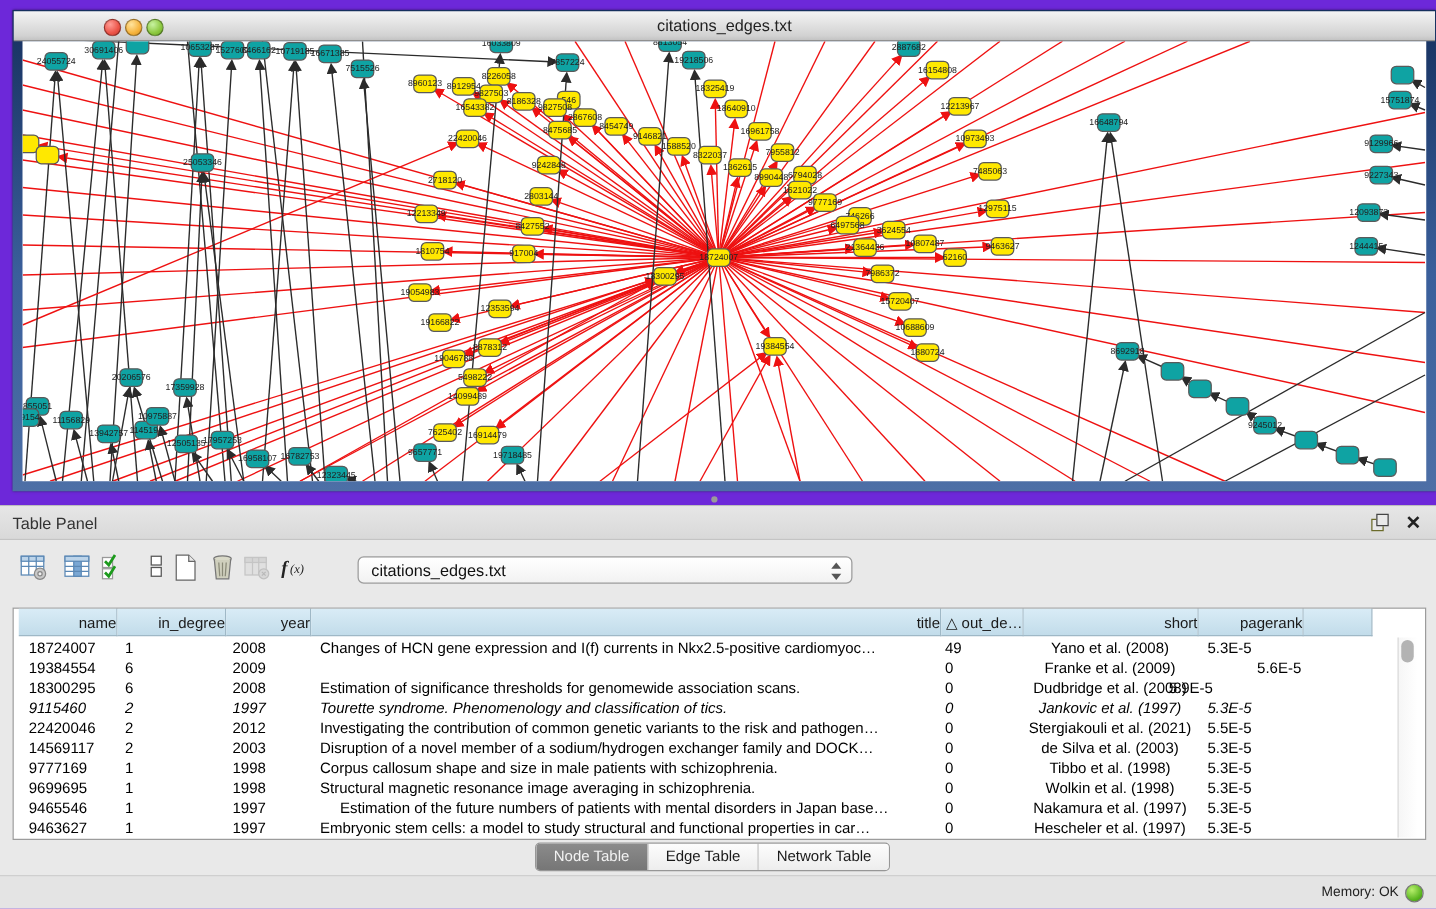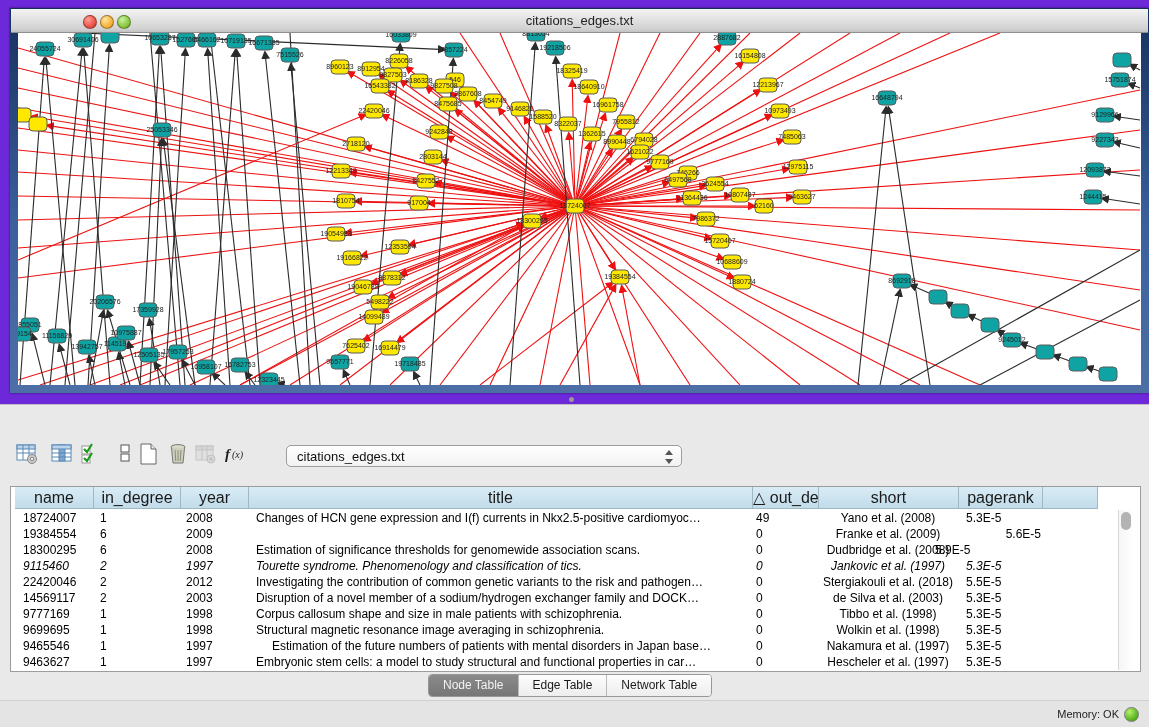--- a/index.html
+++ b/index.html
@@ -33,21 +33,21 @@
   .tbtn{position:absolute;top:9px;width:26px;height:28px;cursor:pointer;}
   .tbtn svg{display:block;margin:2px auto;}
   #combo{position:absolute;left:286px;top:13px;width:396px;height:22px;background:linear-gradient(180deg,#ffffff,#f2f2f2);
     border:1px solid #9d9d9d;border-radius:5px;font-size:13px;color:#111;line-height:21px;padding-left:10px;box-sizing:border-box;cursor:pointer;}
   #combo-arrows{position:absolute;right:8px;top:3px;width:9px;height:16px;}
   #combo-arrows .up{position:absolute;left:1px;top:1px;width:0;height:0;border-left:4px solid transparent;border-right:4px solid transparent;border-bottom:5px solid #555;}
   #combo-arrows .dn{position:absolute;left:1px;bottom:1px;width:0;height:0;border-left:4px solid transparent;border-right:4px solid transparent;border-top:5px solid #555;}
   
   #tablebox{position:absolute;left:10px;top:81px;width:1129px;height:184px;background:#fff;border:1px solid #9c9c9c;}
   .hcell{position:absolute;top:0;height:22px;background:linear-gradient(180deg,#d9ecf6,#c2dcea);border-right:1px solid #9fb8c6;border-bottom:1px solid #9fb8c6;
-    font-size:16px;color:#1a1a1a;text-align:center;line-height:22px;overflow:hidden;white-space:nowrap;cursor:pointer;box-sizing:border-box;}
+    font-size:12px;color:#1a1a1a;text-align:right;line-height:22px;overflow:hidden;white-space:nowrap;cursor:pointer;box-sizing:border-box;}
   .trow{position:absolute;left:0;width:1107px;height:16px;cursor:default;}
   .tcell{position:absolute;top:0;height:16px;font-size:12px;color:#000;line-height:16px;white-space:nowrap;overflow:hidden;}
   
   #vscroll{position:absolute;left:1107px;top:23px;width:15px;height:160px;background:linear-gradient(90deg,#f6f6f6,#ffffff);border-left:1px solid #d8d8d8;cursor:pointer;}
   #vthumb{position:absolute;left:2px;top:2px;width:10px;height:18px;border-radius:5px;background:#b3b3b3;}
   
   #tabs{position:absolute;left:428px;top:269px;height:21px;display:flex;border:1px solid #979797;border-radius:4px;overflow:hidden;background:#fff;}
   .tab{height:21px;line-height:21px;font-size:12px;padding:0 14px;border-right:1px solid #b9b9b9;cursor:pointer;
     background:linear-gradient(180deg,#fdfdfd,#ededed);color:#1a1a1a;}
   .tab:last-child{border-right:none;}
@@ -671,20 +671,28 @@
               <rect x="1099" y="367" width="18" height="14" rx="4" fill="#0fa3a3" stroke="#5a5a5a" stroke-width="1"></rect>
             </g>
           </g>
       </svg>
     </div>
   </div>
 
   <div id="divider-dot"></div>
 
   <div id="tpanel">
+    <div id="tpanel-title">
+      <span>Table Panel</span>
+      <div id="float-icon">
+          <div class="sq1"></div>
+          <div class="sq2"></div>
+        </div>
+      <div id="close-icon">✕</div>
+    </div>
 
     <div id="toolbar">
       <div class="tbtn" style="left:14px">
         <svg width="22" height="22">
             <rect x="1" y="2" width="18" height="15" fill="#fff" stroke="#5b88b5"></rect>
             <rect x="1" y="2" width="18" height="4" fill="#bcd4ea" stroke="#5b88b5"></rect>
             <line x1="7" y1="2" x2="7" y2="17" stroke="#5b88b5"></line>
             <line x1="13" y1="2" x2="13" y2="17" stroke="#5b88b5"></line>
             <line x1="1" y1="10" x2="19" y2="10" stroke="#5b88b5"></line>
             <circle cx="16" cy="16" r="4.5" fill="#c9c9c9" stroke="#888"></circle>
@@ -800,21 +808,21 @@
             <div class="tcell" style="left: 745px; width: 61px; text-align: left;">0</div>
             <div class="tcell" style="left: 808px; width: 138px; text-align: center;">Jankovic et al. (1997)</div>
             <div class="tcell" style="left: 955px; width: 75px; text-align: left;">5.3E-5</div>
           </div>
           <div class="trow" style="top: 87px;">
             <div class="tcell" style="left: 12px; width: 69px; text-align: left;">22420046</div>
             <div class="tcell" style="left: 89px; width: 79px; text-align: left;">2</div>
             <div class="tcell" style="left: 175px; width: 61px; text-align: left;">2012</div>
             <div class="tcell" style="left: 245px; width: 495px; text-align: left;">Investigating the contribution of common genetic variants to the risk and pathogen…</div>
             <div class="tcell" style="left: 745px; width: 61px; text-align: left;">0</div>
-            <div class="tcell" style="left: 808px; width: 138px; text-align: center;">Stergiakouli et al. (2018)</div>
+            <div class="tcell" style="left: 808px; width: 138px; text-align: center;">Stergiakouli et al. (2021)</div>
             <div class="tcell" style="left: 955px; width: 75px; text-align: left;">5.5E-5</div>
           </div>
           <div class="trow" style="top: 103px;">
             <div class="tcell" style="left: 12px; width: 69px; text-align: left;">14569117</div>
             <div class="tcell" style="left: 89px; width: 79px; text-align: left;">2</div>
             <div class="tcell" style="left: 175px; width: 61px; text-align: left;">2003</div>
             <div class="tcell" style="left: 245px; width: 495px; text-align: left;">Disruption of a novel member of a sodium/hydrogen exchanger family and DOCK…</div>
             <div class="tcell" style="left: 745px; width: 61px; text-align: left;">0</div>
             <div class="tcell" style="left: 808px; width: 138px; text-align: center;">de Silva et al. (2003)</div>
             <div class="tcell" style="left: 955px; width: 75px; text-align: left;">5.3E-5</div>

